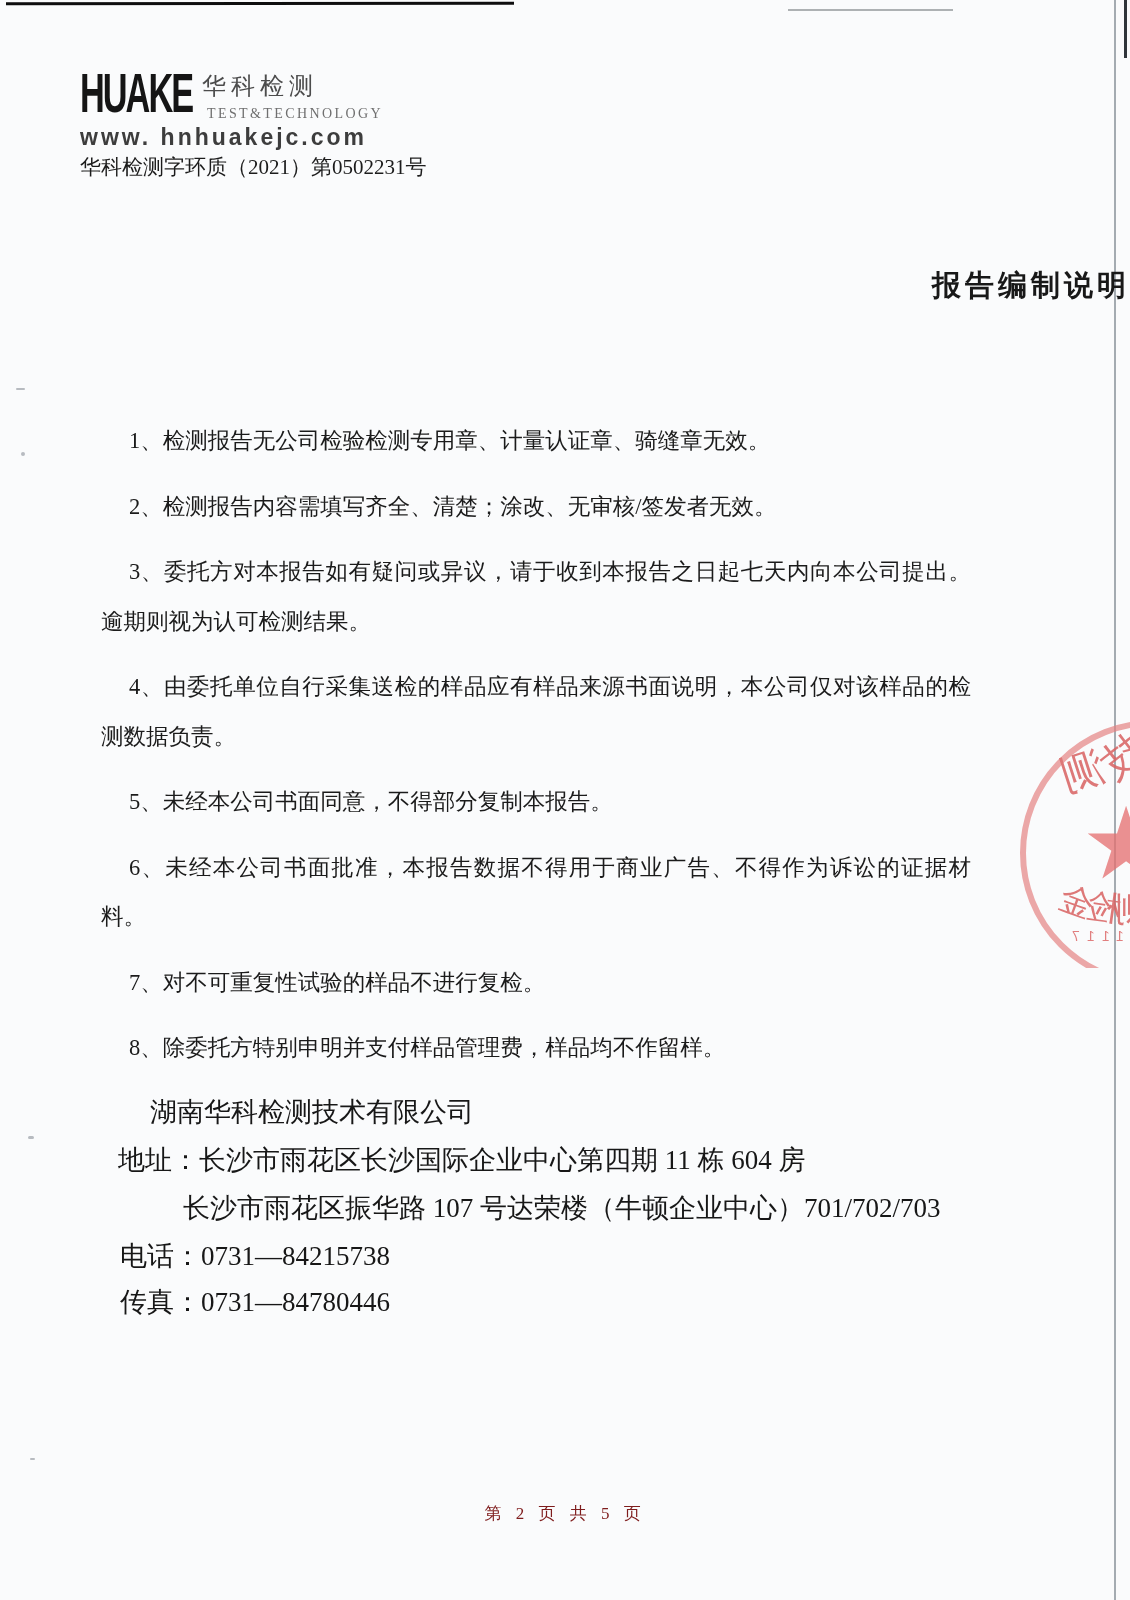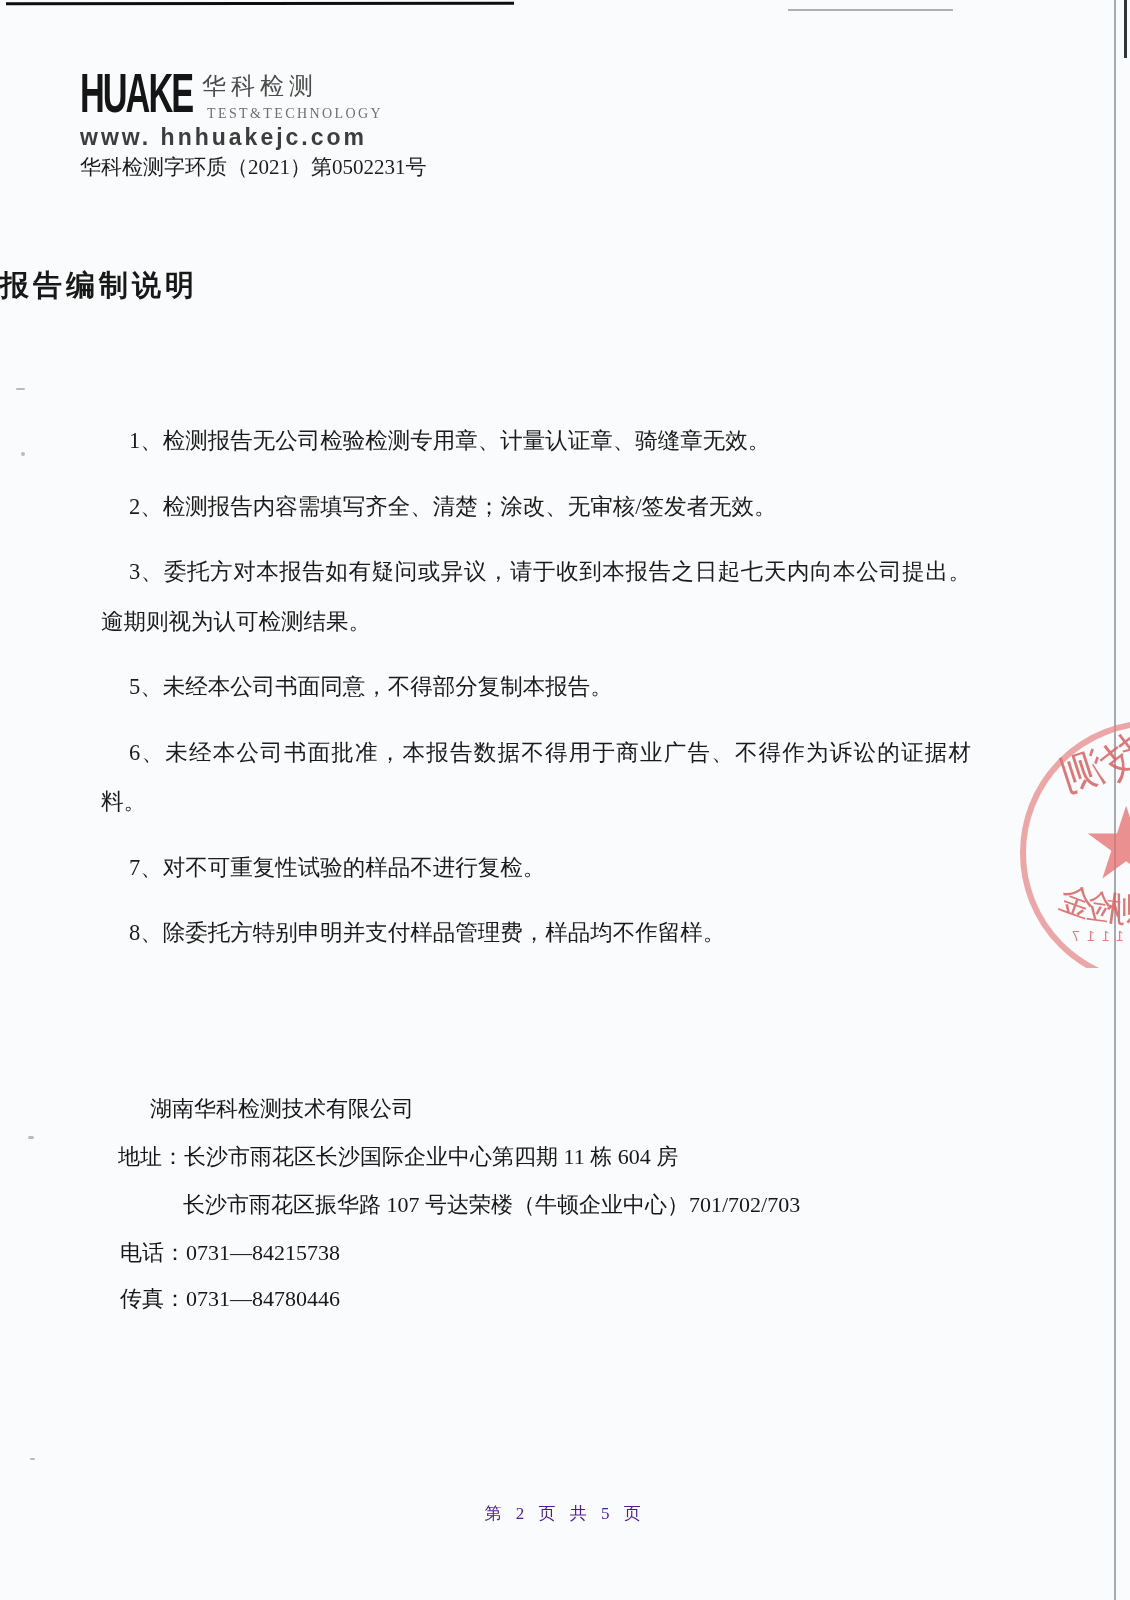--- a/index.html
+++ b/index.html
@@ -46,42 +46,42 @@
     font-family: "Liberation Sans", "DejaVu Sans", sans-serif;
     font-weight: 700; font-size: 23px; letter-spacing: 3px; color: #3d3d3d;
   }
   .report-no {
     position: absolute; left: 80px; top: 153px;
     font-size: 21px; color: #1c1c1c;
   }
   
   .doc-title {
     position: absolute; left: 0; top: 266px; width: 1130px;
-    text-align: left;
+    text-align: right;
     font-family: "Liberation Sans", "DejaVu Sans", sans-serif;
     font-weight: 700; font-size: 29px; letter-spacing: 4px; color: #181818;
   }
   
   .notes {
     position: absolute; left: 85px; top: 400px; width: 902px;
     font-size: 22.5px; line-height: 49.5px;
     text-align: justify;
   }
   .notes p { text-indent: 28px; margin: 16px; }
   
-  .company-line { position: absolute; font-size: 22px; white-space: nowrap; color: #171717; }
+  .company-line { position: absolute; font-size: 27px; white-space: nowrap; color: #171717; }
   .co-name  { left: 150px; top: 1094px; }
   .co-addr1 { left: 118px; top: 1142px; }
   .co-addr2 { left: 183px; top: 1190px; text-align: right; }
   .co-phone { left: 120px; top: 1238px; }
   .co-fax   { left: 120px; top: 1284px; }
   
   .page-footer {
     position: absolute; left: 0; top: 1502px; width: 1130px;
-    text-align: center; font-size: 17px; letter-spacing: 5px; color: #4c1d95;
+    text-align: center; font-size: 17px; letter-spacing: 5px; color: #7f1d1d;
   }
   
   .stamp { position: absolute; left: 1013px; top: 713px; width: 117px; height: 255px; opacity: .85; }
   .stamp svg { position: absolute; left: 0; top: 0; }
   .stamp-char {
     position: absolute; color: #d96262; font-size: 42px; line-height: 1;
     font-family: "Liberation Serif", serif; font-weight: 400;
   }
   .stamp-char.b { font-size: 34px; }
   .st-c1 { left: 48px;  top: 38px;  transform: scaleX(-1) rotate(18deg); }
@@ -115,20 +115,21 @@
   <div class="logo-sub">TEST&amp;TECHNOLOGY</div>
   <div class="logo-url">www. hnhuakejc.com</div>
   <div class="report-no">华科检测字环质（2021）第0502231号</div>
 
   <div class="doc-title">报告编制说明</div>
 
   <div class="notes">
     <p>1、检测报告无公司检验检测专用章、计量认证章、骑缝章无效。</p>
     <p>2、检测报告内容需填写齐全、清楚；涂改、无审核/签发者无效。</p>
     <p>3、委托方对本报告如有疑问或异议，请于收到本报告之日起七天内向本公司提出。逾期则视为认可检测结果。</p>
+    <p>4、由委托单位自行采集送检的样品应有样品来源书面说明，本公司仅对该样品的检测数据负责。</p>
     <p>5、未经本公司书面同意，不得部分复制本报告。</p>
     <p>6、未经本公司书面批准，本报告数据不得用于商业广告、不得作为诉讼的证据材料。</p>
     <p>7、对不可重复性试验的样品不进行复检。</p>
     <p>8、除委托方特别申明并支付样品管理费，样品均不作留样。</p>
   </div>
 
   <div class="company-line co-name">湖南华科检测技术有限公司</div>
   <div class="company-line co-addr1">地址：长沙市雨花区长沙国际企业中心第四期 11 栋 604 房</div>
   <div class="company-line co-addr2">长沙市雨花区振华路 107 号达荣楼（牛顿企业中心）701/702/703</div>
   <div class="company-line co-phone">电话：0731—84215738</div>

